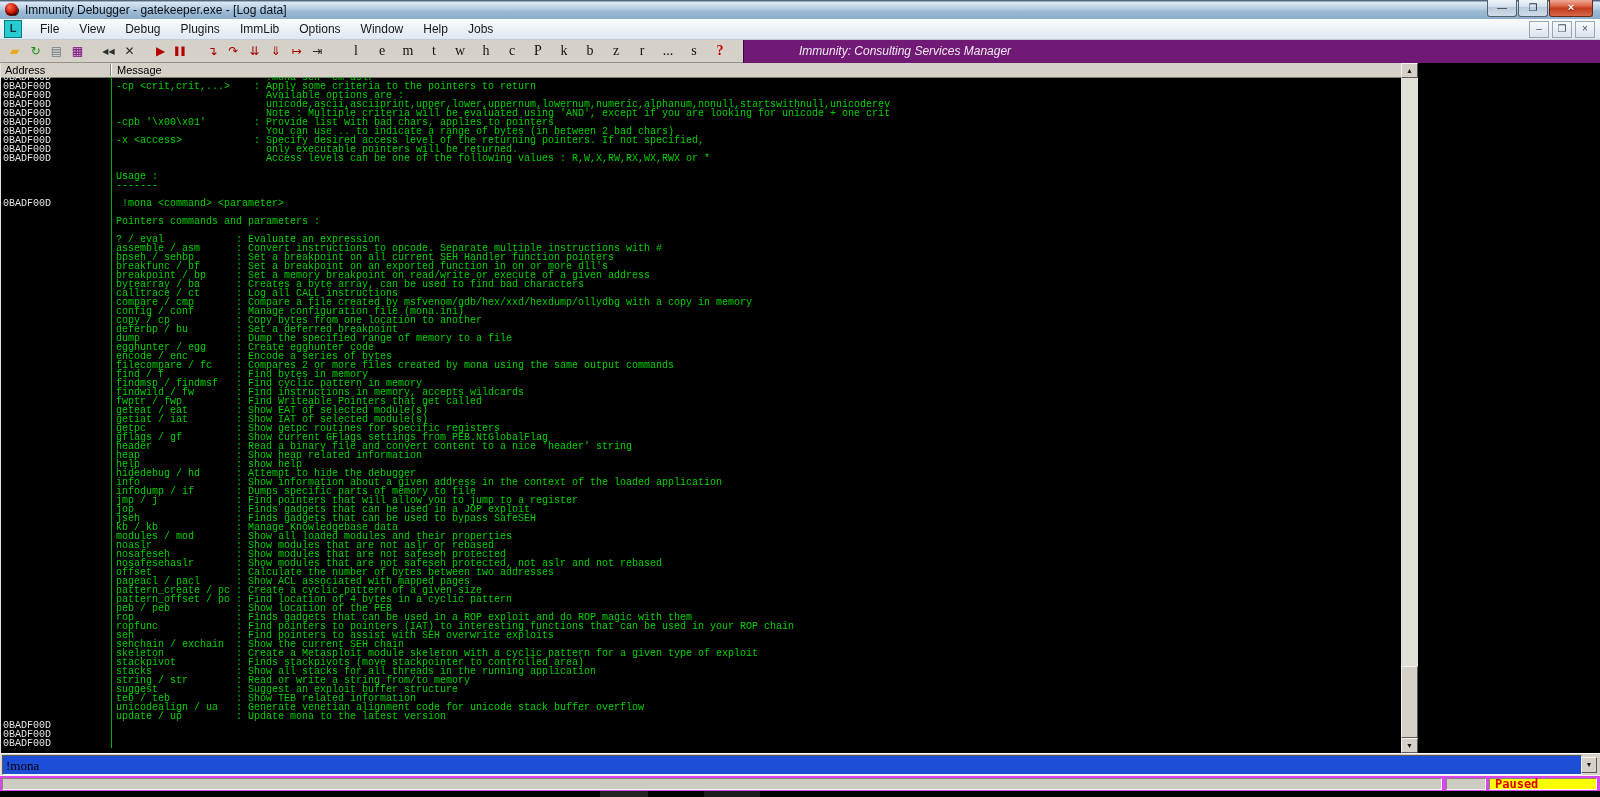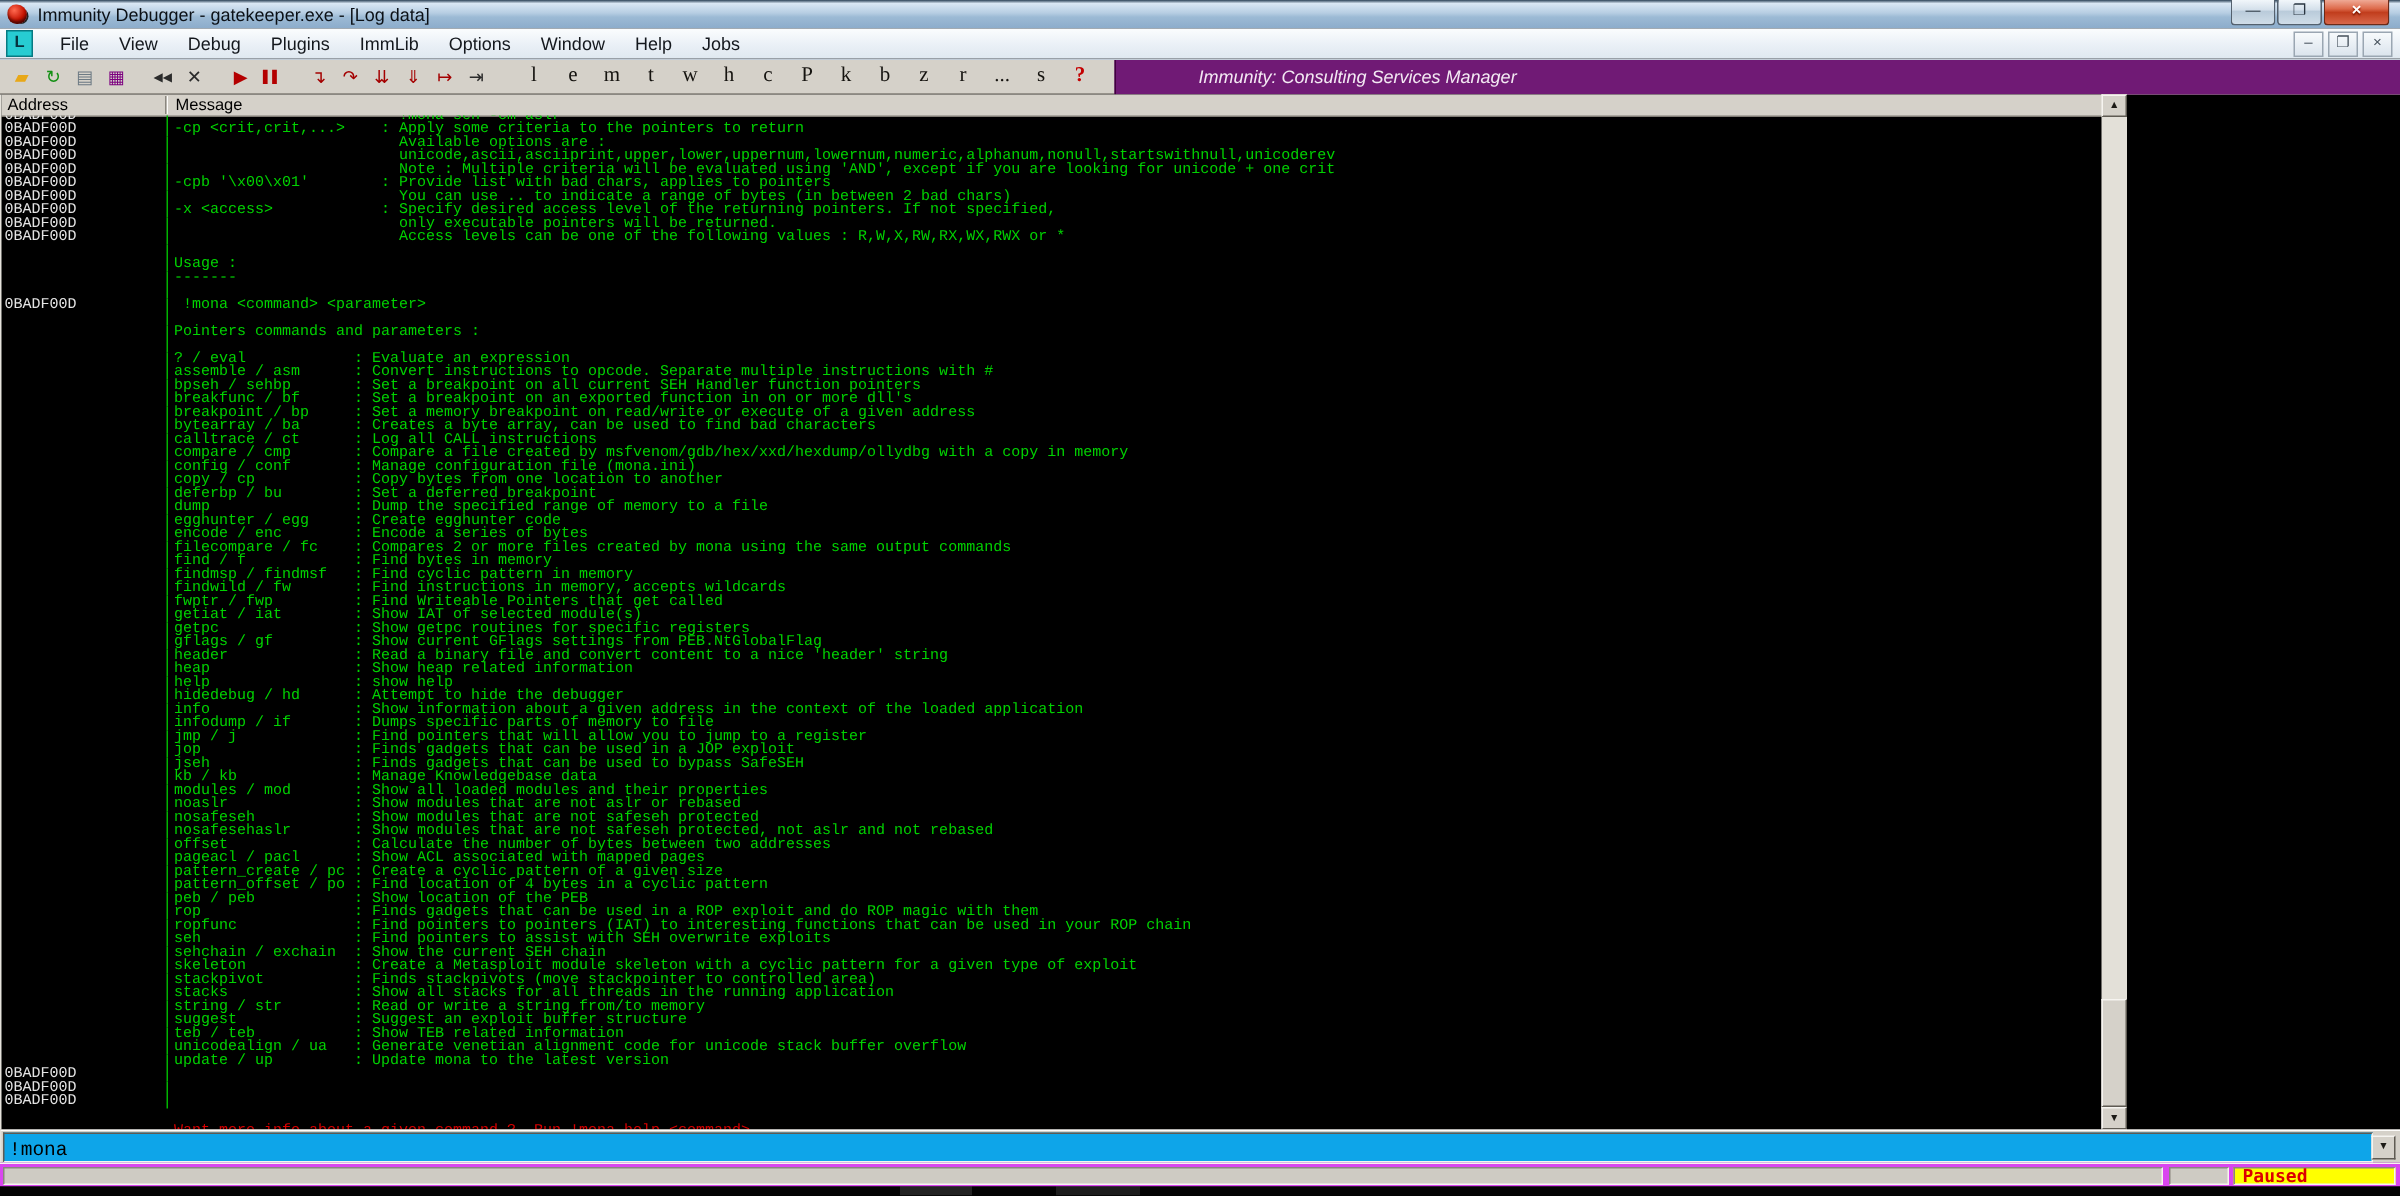--- a/index.html
+++ b/index.html
@@ -71,22 +71,22 @@
     border:1px solid;border-color:#f6f4f0 #5f5b53 #5f5b53 #f6f4f0;}
   .sb{height:15px;text-align:center;font-size:7px;line-height:13px;color:#1c1a16;}
   .sb.up{top:0;}
   .sb.down{bottom:0;}
   .sb-thumb{height:72px;bottom:15px;}
 
   
   .cmdrow{position:absolute;left:0;top:753px;width:1600px;height:22px;background:#d5d1c9;
     box-sizing:border-box;border-top:1px solid #fdfcfa;border-left:1px solid #e6e3dc;}
   .cmdinput{position:absolute;left:1px;top:1px;width:1580px;height:20px;box-sizing:border-box;
-    background:#0ea5e9;border:1px solid;border-color:#5f5b53 #f6f4f0 #f6f4f0 #5f5b53;
-    font-family:Liberation Mono, monospace;font-size:13px;color:#000;padding:2px 0 0 3px;outline:none;}
+    background:#1d4ed8;border:1px solid;border-color:#5f5b53 #f6f4f0 #f6f4f0 #5f5b53;
+    font-family:Liberation Serif, serif;font-size:13px;color:#000;padding:2px 0 0 3px;outline:none;}
   .combo-btn{position:absolute;right:3px;top:3px;width:16px;height:16px;box-sizing:border-box;
     background:#d5d1c9;border:1px solid;border-color:#f6f4f0 #5f5b53 #5f5b53 #f6f4f0;
     font-size:7px;line-height:14px;text-align:center;color:#1c1a16;}
 
   
   .statusbar{position:absolute;left:0;top:775px;width:1600px;height:16px;background:#d946ef;
     box-sizing:border-box;border-top:1px solid #f6f4f0;}
   .seg{position:absolute;top:2px;height:12px;box-sizing:border-box;background:#cecbc3;
     border:1px solid;border-color:#8a867e #f6f4f0 #f6f4f0 #8a867e;}
   .seg1{left:2px;width:1440px;}
@@ -210,20 +210,21 @@
         <div class="log-line"><span class="log-addr"></span><span class="log-msg">copy / cp           : Copy bytes from one location to another</span></div>
         <div class="log-line"><span class="log-addr"></span><span class="log-msg">deferbp / bu        : Set a deferred breakpoint</span></div>
         <div class="log-line"><span class="log-addr"></span><span class="log-msg">dump                : Dump the specified range of memory to a file</span></div>
         <div class="log-line"><span class="log-addr"></span><span class="log-msg">egghunter / egg     : Create egghunter code</span></div>
         <div class="log-line"><span class="log-addr"></span><span class="log-msg">encode / enc        : Encode a series of bytes</span></div>
         <div class="log-line"><span class="log-addr"></span><span class="log-msg">filecompare / fc    : Compares 2 or more files created by mona using the same output commands</span></div>
         <div class="log-line"><span class="log-addr"></span><span class="log-msg">find / f            : Find bytes in memory</span></div>
         <div class="log-line"><span class="log-addr"></span><span class="log-msg">findmsp / findmsf   : Find cyclic pattern in memory</span></div>
         <div class="log-line"><span class="log-addr"></span><span class="log-msg">findwild / fw       : Find instructions in memory, accepts wildcards</span></div>
         <div class="log-line"><span class="log-addr"></span><span class="log-msg">fwptr / fwp         : Find Writeable Pointers that get called</span></div>
+        <div class="log-line"><span class="log-addr"></span><span class="log-msg">geteat / eat        : Show EAT of selected module(s)</span></div>
         <div class="log-line"><span class="log-addr"></span><span class="log-msg">getiat / iat        : Show IAT of selected module(s)</span></div>
         <div class="log-line"><span class="log-addr"></span><span class="log-msg">getpc               : Show getpc routines for specific registers</span></div>
         <div class="log-line"><span class="log-addr"></span><span class="log-msg">gflags / gf         : Show current GFlags settings from PEB.NtGlobalFlag</span></div>
         <div class="log-line"><span class="log-addr"></span><span class="log-msg">header              : Read a binary file and convert content to a nice 'header' string</span></div>
         <div class="log-line"><span class="log-addr"></span><span class="log-msg">heap                : Show heap related information</span></div>
         <div class="log-line"><span class="log-addr"></span><span class="log-msg">help                : show help</span></div>
         <div class="log-line"><span class="log-addr"></span><span class="log-msg">hidedebug / hd      : Attempt to hide the debugger</span></div>
         <div class="log-line"><span class="log-addr"></span><span class="log-msg">info                : Show information about a given address in the context of the loaded application</span></div>
         <div class="log-line"><span class="log-addr"></span><span class="log-msg">infodump / if       : Dumps specific parts of memory to file</span></div>
         <div class="log-line"><span class="log-addr"></span><span class="log-msg">jmp / j             : Find pointers that will allow you to jump to a register</span></div>

